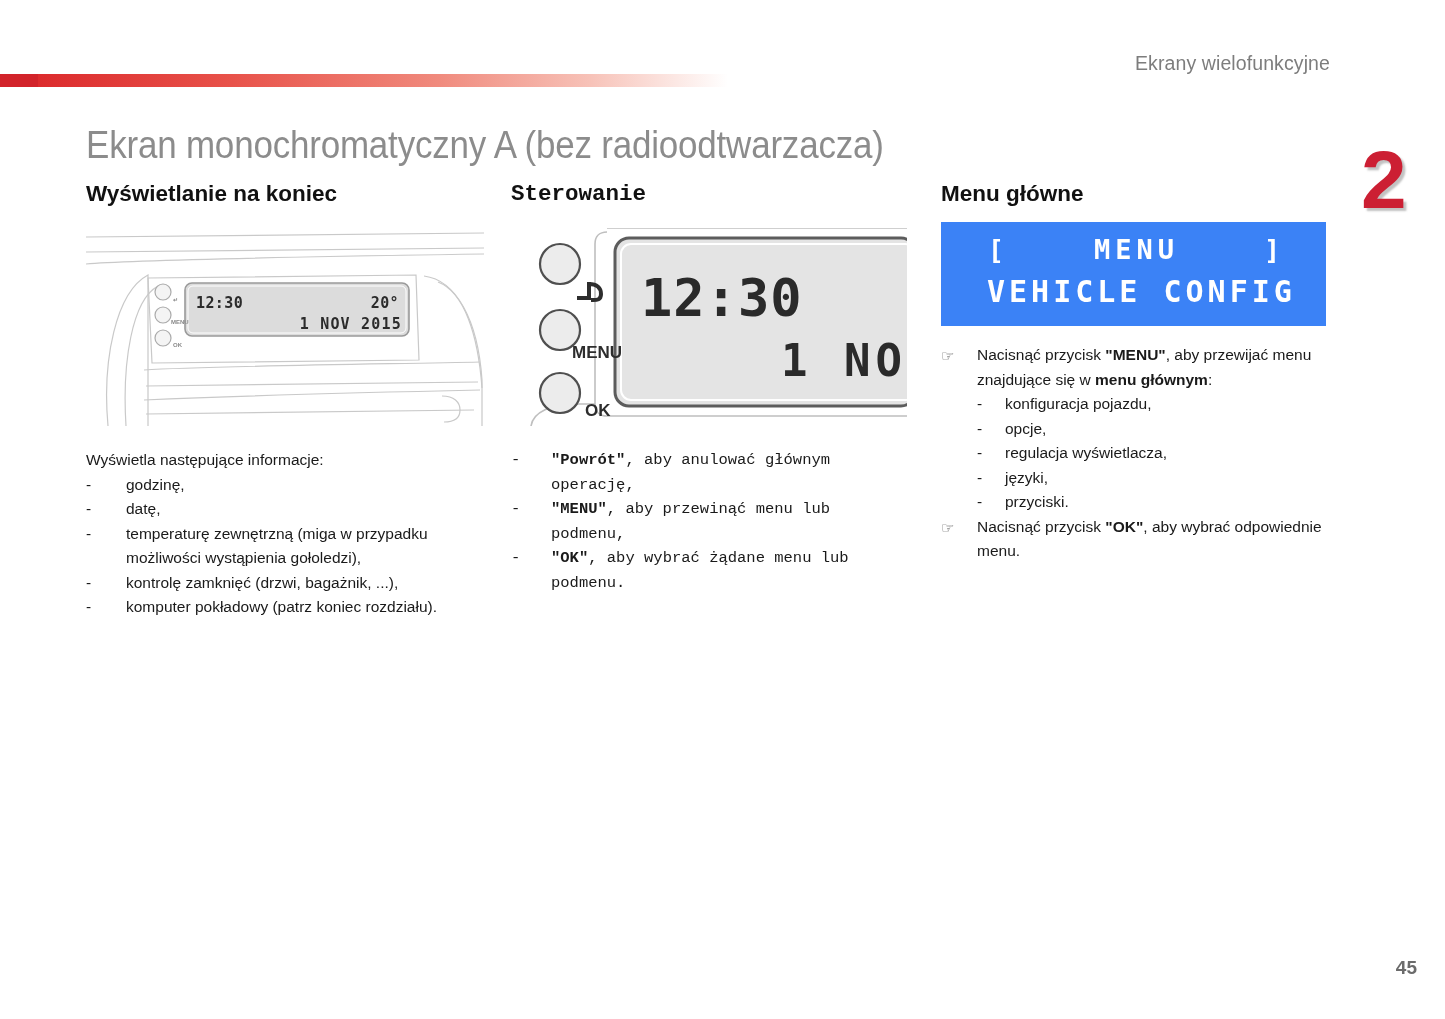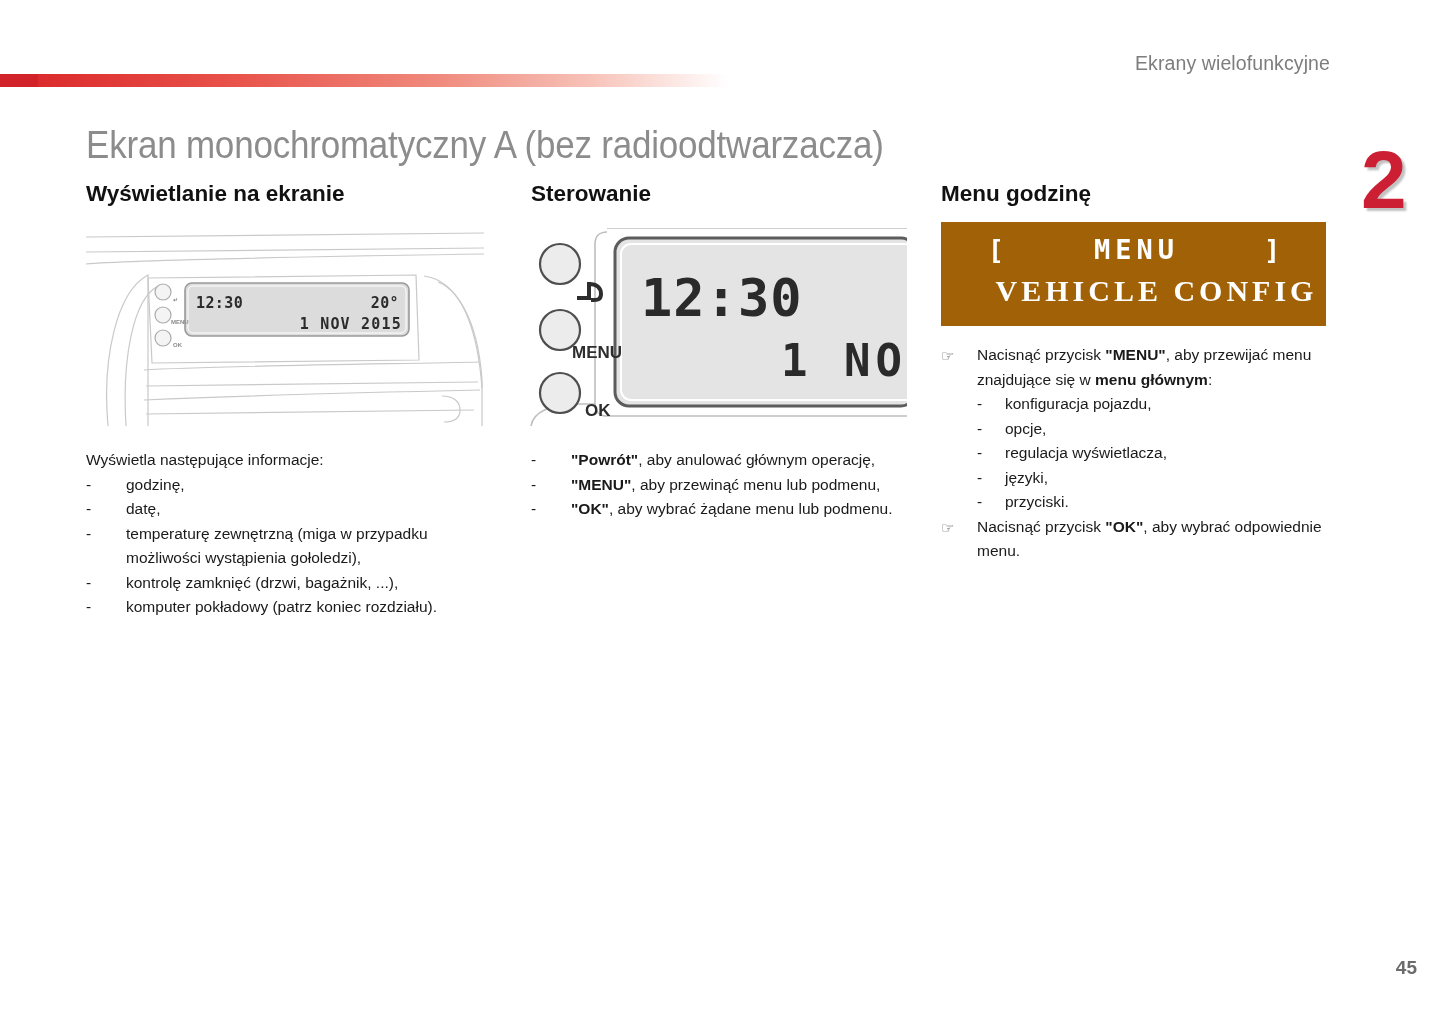--- a/index.html
+++ b/index.html
@@ -65,21 +65,21 @@
     font-family: "Liberation Sans Narrow", "Liberation Sans", sans-serif;
     transform: scaleX(.92);
     transform-origin: left top;
     white-space: nowrap;
     letter-spacing: -0.2px;
   }
 
   
   .col { position: absolute; top: 180px; }
   #col-1 { left: 86px;  width: 400px; }
-  #col-2 { left: 531px; width: 398px; }
+  #col-2 { left: 511px; width: 398px; font-family: Liberation Mono, monospace; }
   #col-3 { left: 941px; width: 390px; }
 
   .col-head {
     font-size: 22.5px;
     font-weight: bold;
     color: #111;
     margin: 0 0 8px 0;
     line-height: 28px;
     white-space: nowrap;
   }
@@ -140,21 +140,21 @@
     left: 511px; top: 228px;
     width: 396px; height: 198px;
     overflow: hidden;
   }
 
   
   #fig-menu-lcd {
     position: absolute;
     left: 941px; top: 222px;
     width: 385px; height: 104px;
-    background: #a16207;
+    background: #3b82f6;
     overflow: hidden;
   }
   #fig-menu-lcd .lcd-row {
     position: absolute;
     width: 100%;
     color: #ffffff;
     font-family: "DejaVu Sans Mono", monospace;
     font-weight: bold;
     white-space: pre;
   }
@@ -162,23 +162,21 @@
     top: 12px; left: 0;
     font-size: 27px;
     letter-spacing: 5px;
     text-align: center;
     padding-left: 6px;
   }
   #fig-menu-lcd .row-bot {
     top: 52px; left: 0;
     font-size: 30px;
     letter-spacing: 4px;
-    text-align: center;
     padding-left: 46px;
-    font-family: Liberation Serif, serif;
   }
 
   
   #page-number {
     position: absolute;
     right: 28px; bottom: 40px;
     font-size: 19px;
     font-weight: bold;
     color: #6b6b6b;
   }
@@ -277,21 +275,21 @@
     <text x="74" y="188" font-family="Liberation Sans, sans-serif" font-size="17" font-weight="bold" fill="#2d2d2d">OK</text>
   </svg>
 </div>
 
 <div id="fig-menu-lcd">
   <div class="lcd-row row-top">[    MENU    ]</div>
   <div class="lcd-row row-bot">VEHICLE CONFIG</div>
 </div>
 
 <div class="col" id="col-1">
-  <h2 class="col-head">Wyświetlanie na ekranie</h2>
+  <h2 class="col-head">Wyświetlanie na koniec</h2>
 
   <div class="body-text" style="position:absolute; top:268px; left:0; width:400px;">
     <p>Wyświetla następujące informacje:</p>
     <ul class="dash-list">
       <li>
         <span class="dash">-</span>
         <span>godzinę,</span>
       </li>
       <li>
         <span class="dash">-</span>
@@ -328,21 +326,21 @@
       </li>
       <li>
         <span class="dash">-</span>
         <b>"OK"</b><span>, aby wybrać żądane menu lub podmenu.</span>
       </li>
     </ul>
   </div>
 </div>
 
 <div class="col" id="col-3">
-  <h2 class="col-head">Menu godzinę</h2>
+  <h2 class="col-head">Menu główne</h2>
 
   <div class="body-text" style="position:absolute; top:163px; left:0; width:392px;">
     <ul class="hand-list">
       <li>
         <span class="hand">☞</span>
         <span>Nacisnąć przycisk </span><b>"MENU"</b><span>, aby przewijać menu znajdujące się w </span><b>menu głównym</b><span>:</span>
         <ul class="sub-dash-list">
           <li>
             <span class="dash">-</span>
             <span>konfiguracja pojazdu,</span>

